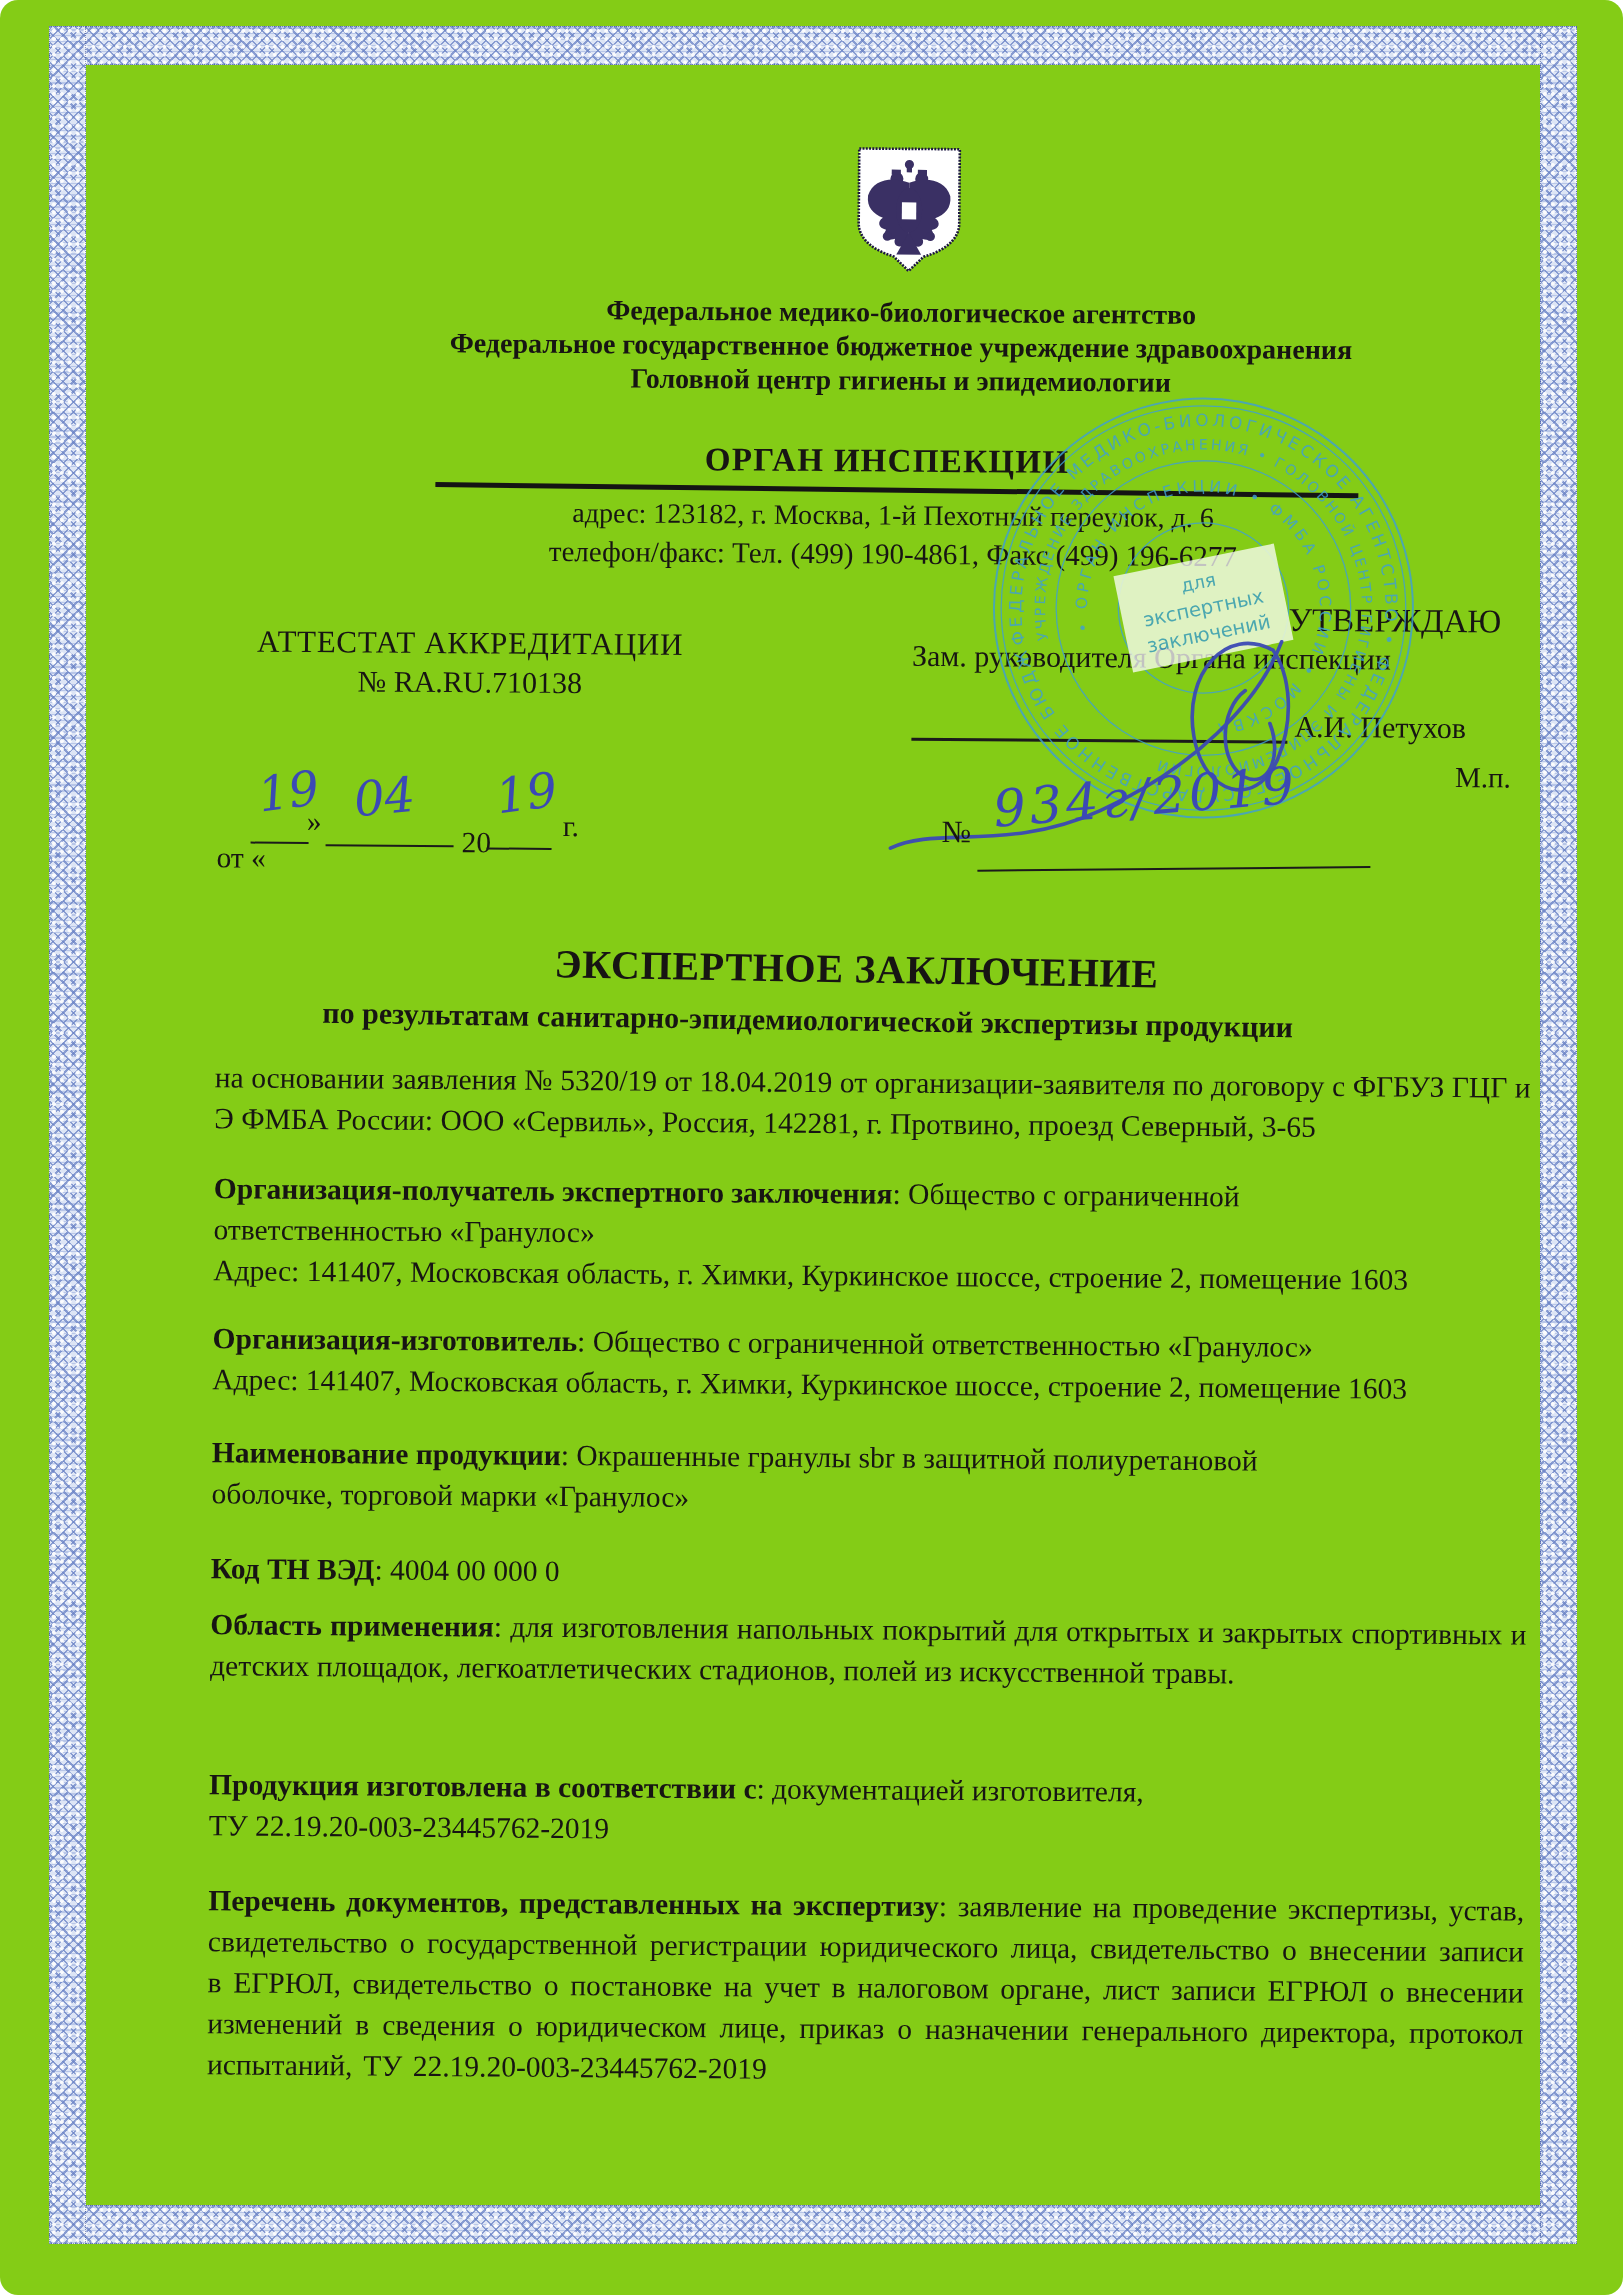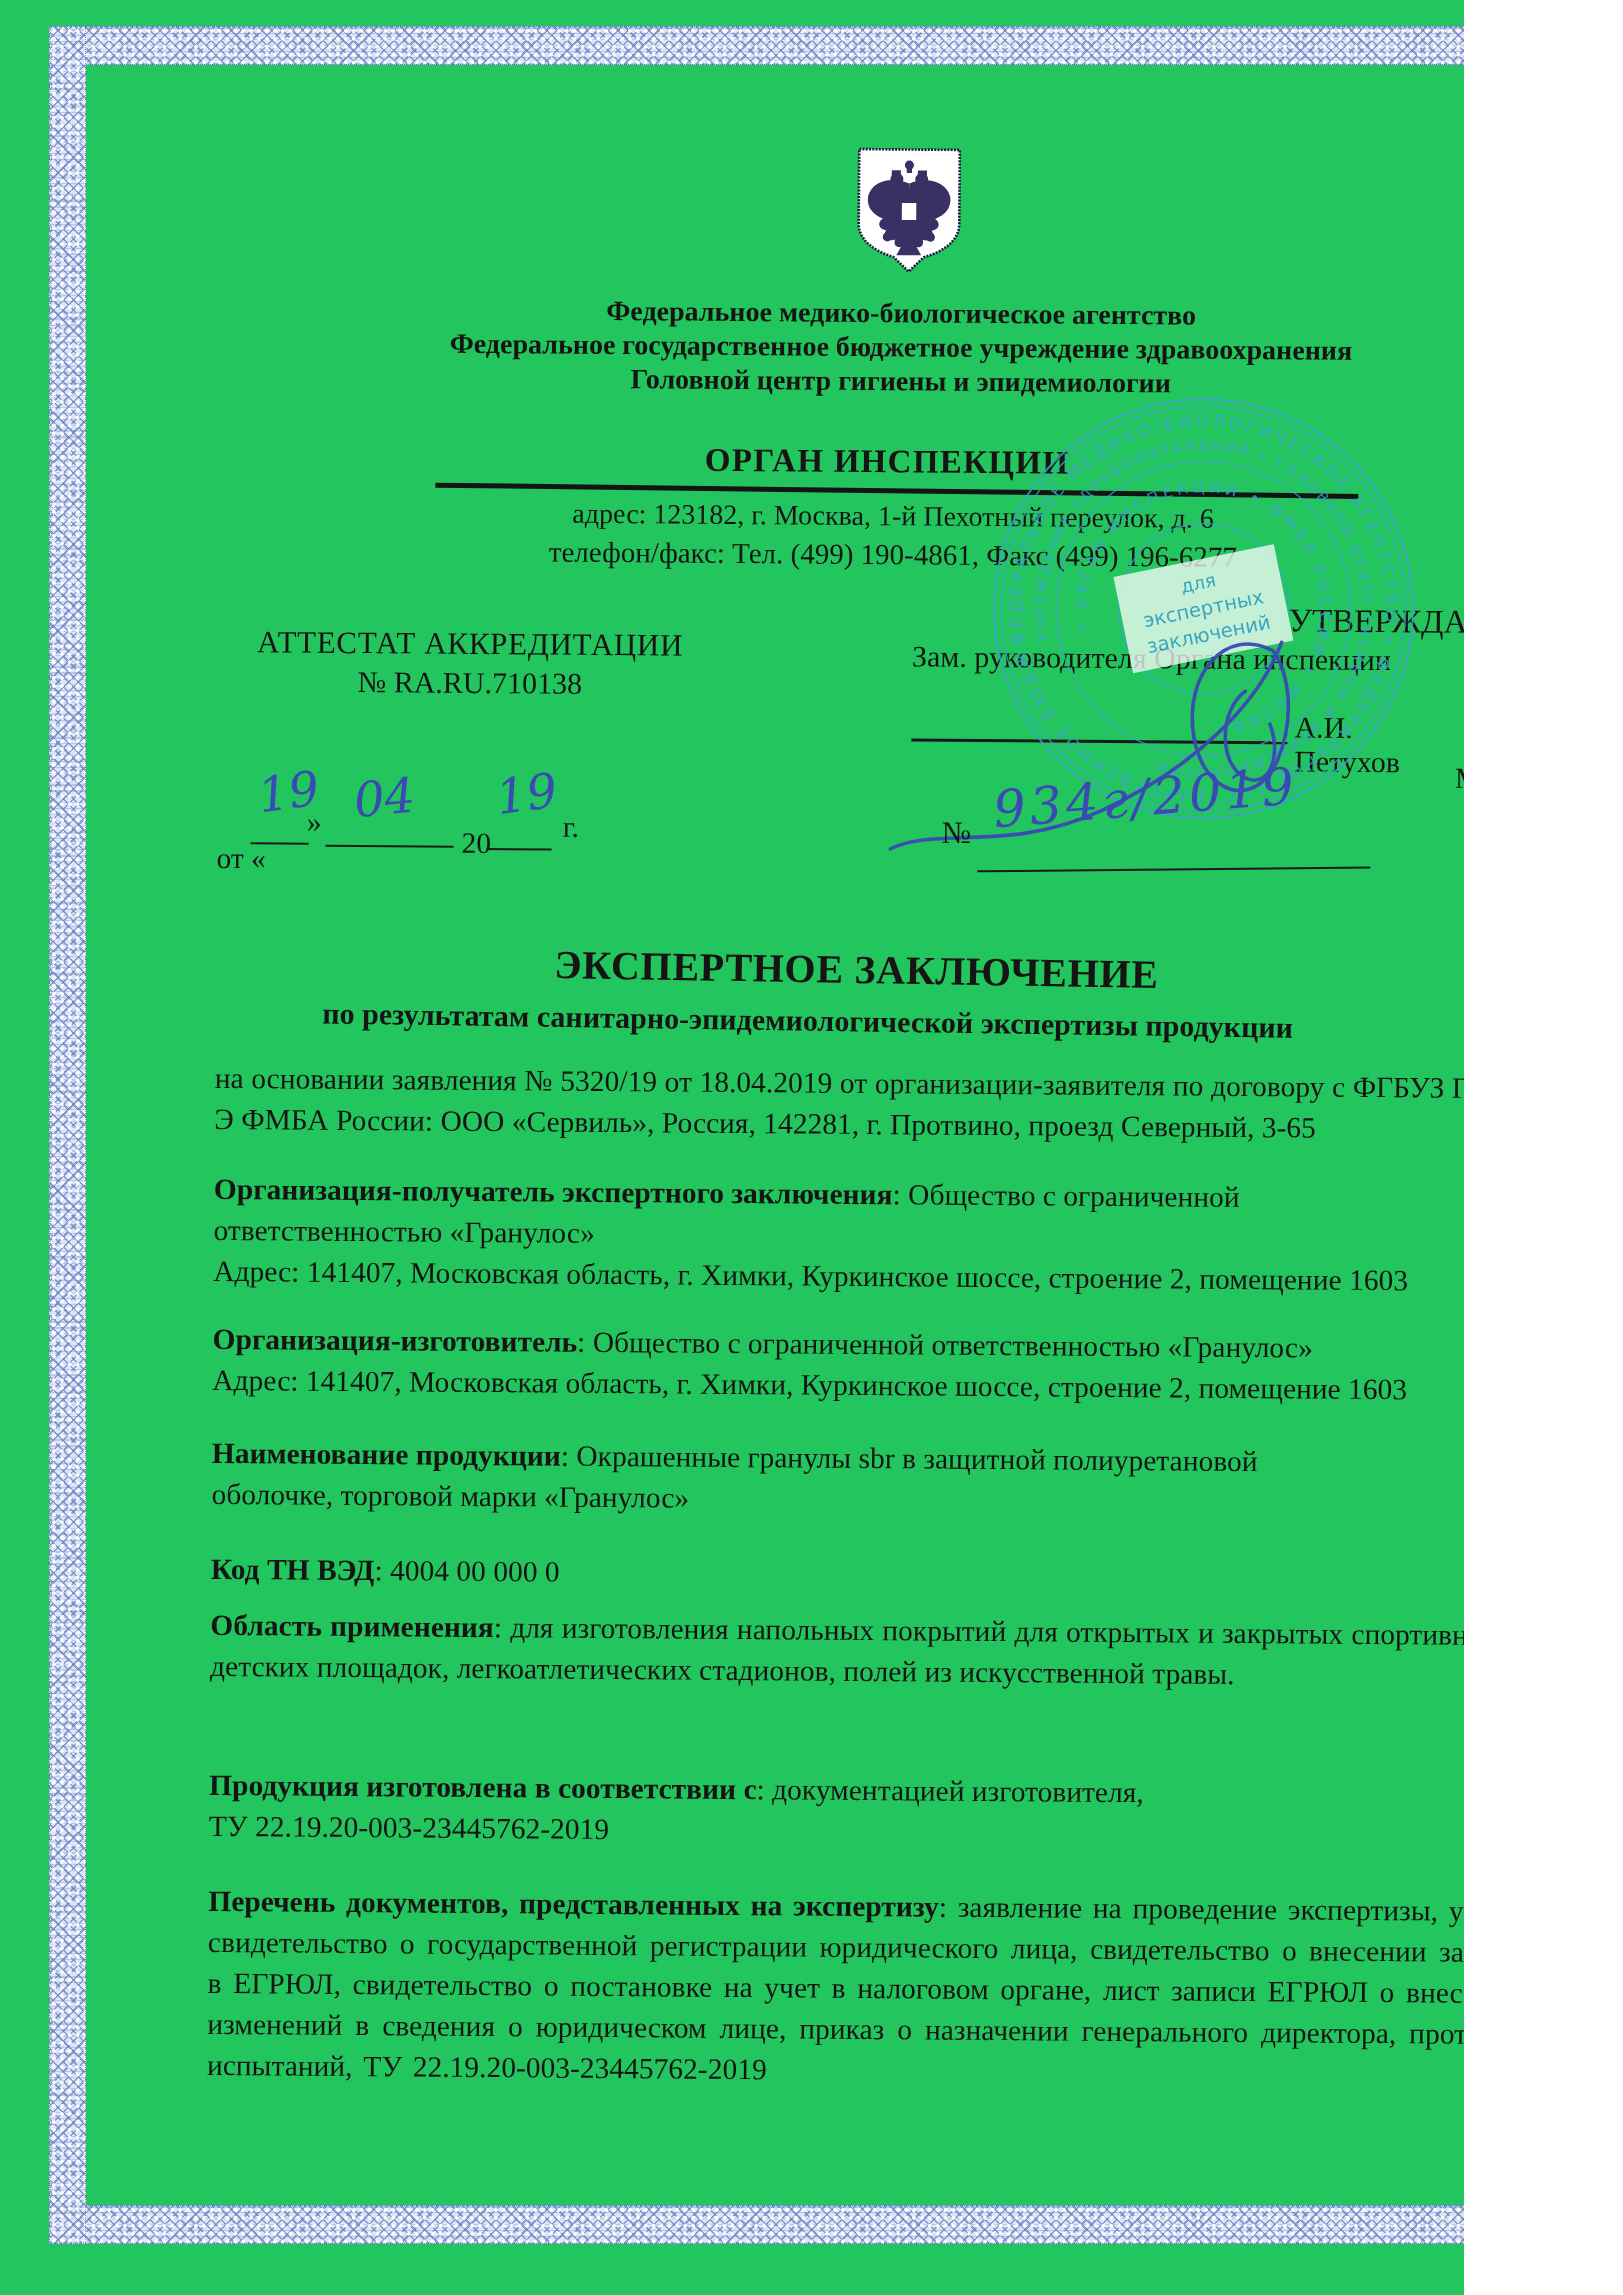--- a/index.html
+++ b/index.html
@@ -1,17 +1,17 @@
 <!DOCTYPE html>
 <html style="font-size:10.5px"><head>
 <meta charset="utf-8">
 <style>
   html,body{margin:0;padding:0;background:#ffffff;}
-  .page{position:relative;width:1464px;height:2295px;background:#22c55e;overflow:hidden;
-        font-family:"Liberation Serif", serif;color:#171513;}
+  .page{position:relative;width:1623px;height:2295px;background:#84cc16;overflow:hidden;
+        font-family:"Liberation Serif", serif;color:#171513;border-radius:18px;}
   .abs{position:absolute;}
   
   .band{position:absolute;background-color:#dde5f5;
     background-image:
       radial-gradient(circle at 3.9px 3.9px, rgba(255,255,255,.95) 1.7px, transparent 2.2px),
       repeating-linear-gradient(45deg, rgba(108,132,198,.75) 0 1.7px, transparent 1.7px 7.2px),
       repeating-linear-gradient(135deg, rgba(108,132,198,.75) 0 1.7px, transparent 1.7px 7.2px),
       repeating-linear-gradient(0deg, rgba(140,160,215,.45) 0 1.3px, transparent 1.3px 5.9px);
     background-size:7.9px 7.9px, auto, auto, auto;
     border:1.3px dotted rgba(52,72,140,.55);box-sizing:border-box;}

